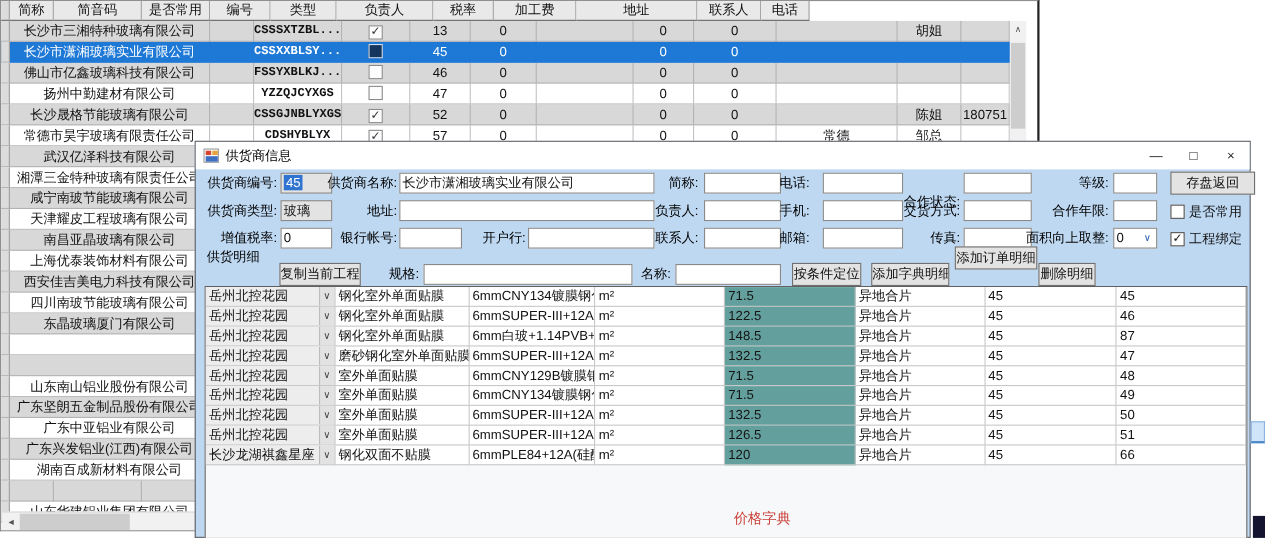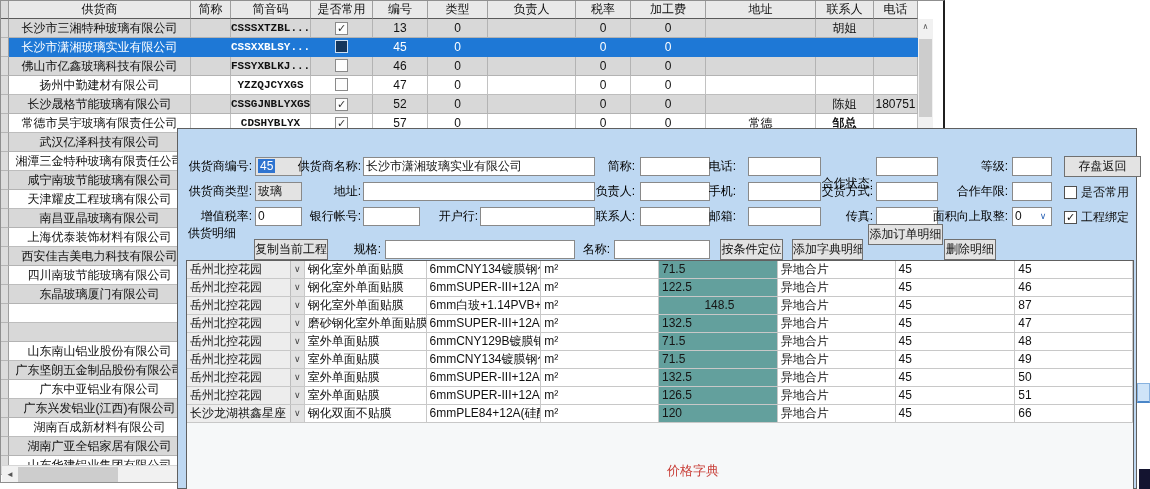--- a/index.html
+++ b/index.html
@@ -90,21 +90,20 @@
 </style>
 </head>
 <body>
 
 <div id="app">
 
   <div id="bg-grid">
     <div class="bg-header">
       <div class="bg-corner"></div>
 
-    <div class="bh" style="width: 182px;">供货商</div>
         <div class="bh" style="width: 40px;">简称</div>
         <div class="bh" style="width: 80px;">简音码</div>
         <div class="bh" style="width: 62px;">是否常用</div>
         <div class="bh" style="width: 55px;">编号</div>
         <div class="bh" style="width: 60px;">类型</div>
         <div class="bh" style="width: 88px;">负责人</div>
         <div class="bh" style="width: 55px;">税率</div>
         <div class="bh" style="width: 75px;">加工费</div>
         <div class="bh" style="width: 110px;">地址</div>
         <div class="bh" style="width: 58px;">联系人</div>
@@ -191,21 +190,21 @@
           <div class="bcell" style="width: 182px;">常德市昊宇玻璃有限责任公司</div>
           <div class="bcell" style="width: 40px;"></div>
           <div class="bcell bcode" style="width: 80px;">CDSHYBLYX</div>
           <div class="bcell" style="width: 62px;"><span class="gridcheck">✓</span></div>
           <div class="bcell" style="width: 55px;">57</div>
           <div class="bcell" style="width: 60px;">0</div>
           <div class="bcell" style="width: 88px;"></div>
           <div class="bcell" style="width: 55px;">0</div>
           <div class="bcell" style="width: 75px;">0</div>
           <div class="bcell" style="width: 110px;">常德</div>
-          <div class="bcell" style="width: 58px; font-weight: bold;">邹总</div>
+          <div class="bcell" style="width: 58px;">邹总</div>
           <div class="bcell" style="width: 44px;"></div>
         </div>
         <div class="brow alt">
           <div class="rowhdr"></div>
           <div class="bcell" style="width: 182px;">武汉亿泽科技有限公司</div>
           <div class="bcell" style="width: 40px;"></div>
           <div class="bcell bcode" style="width: 80px;"></div>
           <div class="bcell" style="width: 62px;"></div>
           <div class="bcell" style="width: 55px;"></div>
           <div class="bcell" style="width: 60px;"></div>
@@ -436,21 +435,20 @@
           <div class="bcell" style="width: 60px;"></div>
           <div class="bcell" style="width: 88px;"></div>
           <div class="bcell" style="width: 55px;"></div>
           <div class="bcell" style="width: 75px;"></div>
           <div class="bcell" style="width: 110px;"></div>
           <div class="bcell" style="width: 58px;"></div>
           <div class="bcell" style="width: 44px;"></div>
         </div>
         <div class="brow alt">
           <div class="rowhdr"></div>
-          <div class="bcell" style="width: 182px;">湖南广亚全铝家居有限公司</div>
           <div class="bcell" style="width: 40px;"></div>
           <div class="bcell bcode" style="width: 80px;"></div>
           <div class="bcell" style="width: 62px;"></div>
           <div class="bcell" style="width: 55px;"></div>
           <div class="bcell" style="width: 60px;"></div>
           <div class="bcell" style="width: 88px;"></div>
           <div class="bcell" style="width: 55px;"></div>
           <div class="bcell" style="width: 75px;"></div>
           <div class="bcell" style="width: 110px;"></div>
           <div class="bcell" style="width: 58px;"></div>
@@ -476,20 +474,33 @@
       <div class="arr">∧</div>
       <div class="thumb"></div>
     </div>
     <div id="bg-hscroll">
       <div class="arr">◄</div>
       <div class="thumb"></div>
     </div>
   </div>
 
   <div id="dialog">
+    <div id="titlebar">
+      <span class="appicon">
+          <span class="i1"></span>
+          <span class="i2"></span>
+          <span class="i3"></span>
+        </span>
+      <span id="dlg-title">供货商信息</span>
+      <span id="winbtns">
+        <span class="winbtn">—</span>
+        <span class="winbtn">□</span>
+        <span class="winbtn">×</span>
+      </span>
+    </div>
 
     <div id="dlg-body">
 
       <div class="lbl" style="left:0;top:3px;width:74px">供货商编号:</div>
       <div class="inp ro" style="left:77px;top:3px;width:47px"><span class="selhl">45</span></div>
       <div class="lbl" style="left:95px;top:3px;width:88px">供货商名称:</div>
       <div class="inp" style="left:185px;top:3px;width:232px">长沙市潇湘玻璃实业有限公司</div>
       <div class="lbl" style="left:395px;top:3px;width:62px">简称:</div>
       <div class="inp" style="left:462px;top:3px;width:70px"></div>
       <div class="lbl" style="left:500px;top:3px;width:58px">电话:</div>
@@ -579,21 +590,21 @@
               <div class="dcell" style="width: 118px;">46</div>
             </div>
             <div class="drow">
               <div class="dcell project" style="width: 118px;">
                 <span class="ptxt">岳州北控花园</span>
                 <span class="parr">∨</span>
               </div>
               <div class="dcell" style="width: 122px;">钢化室外单面贴膜</div>
               <div class="dcell" style="width: 115px;">6mm白玻+1.14PVB+6mm...</div>
               <div class="dcell" style="width: 118px;">m²</div>
-              <div class="dcell price" style="width: 119px; text-align: center;">148.5</div>
+              <div class="dcell price" style="width: 119px;">148.5</div>
               <div class="dcell" style="width: 118px;">异地合片</div>
               <div class="dcell" style="width: 120px;">45</div>
               <div class="dcell" style="width: 118px;">87</div>
             </div>
             <div class="drow">
               <div class="dcell project" style="width: 118px;">
                 <span class="ptxt">岳州北控花园</span>
                 <span class="parr">∨</span>
               </div>
               <div class="dcell" style="width: 122px;">磨砂钢化室外单面贴膜</div>

